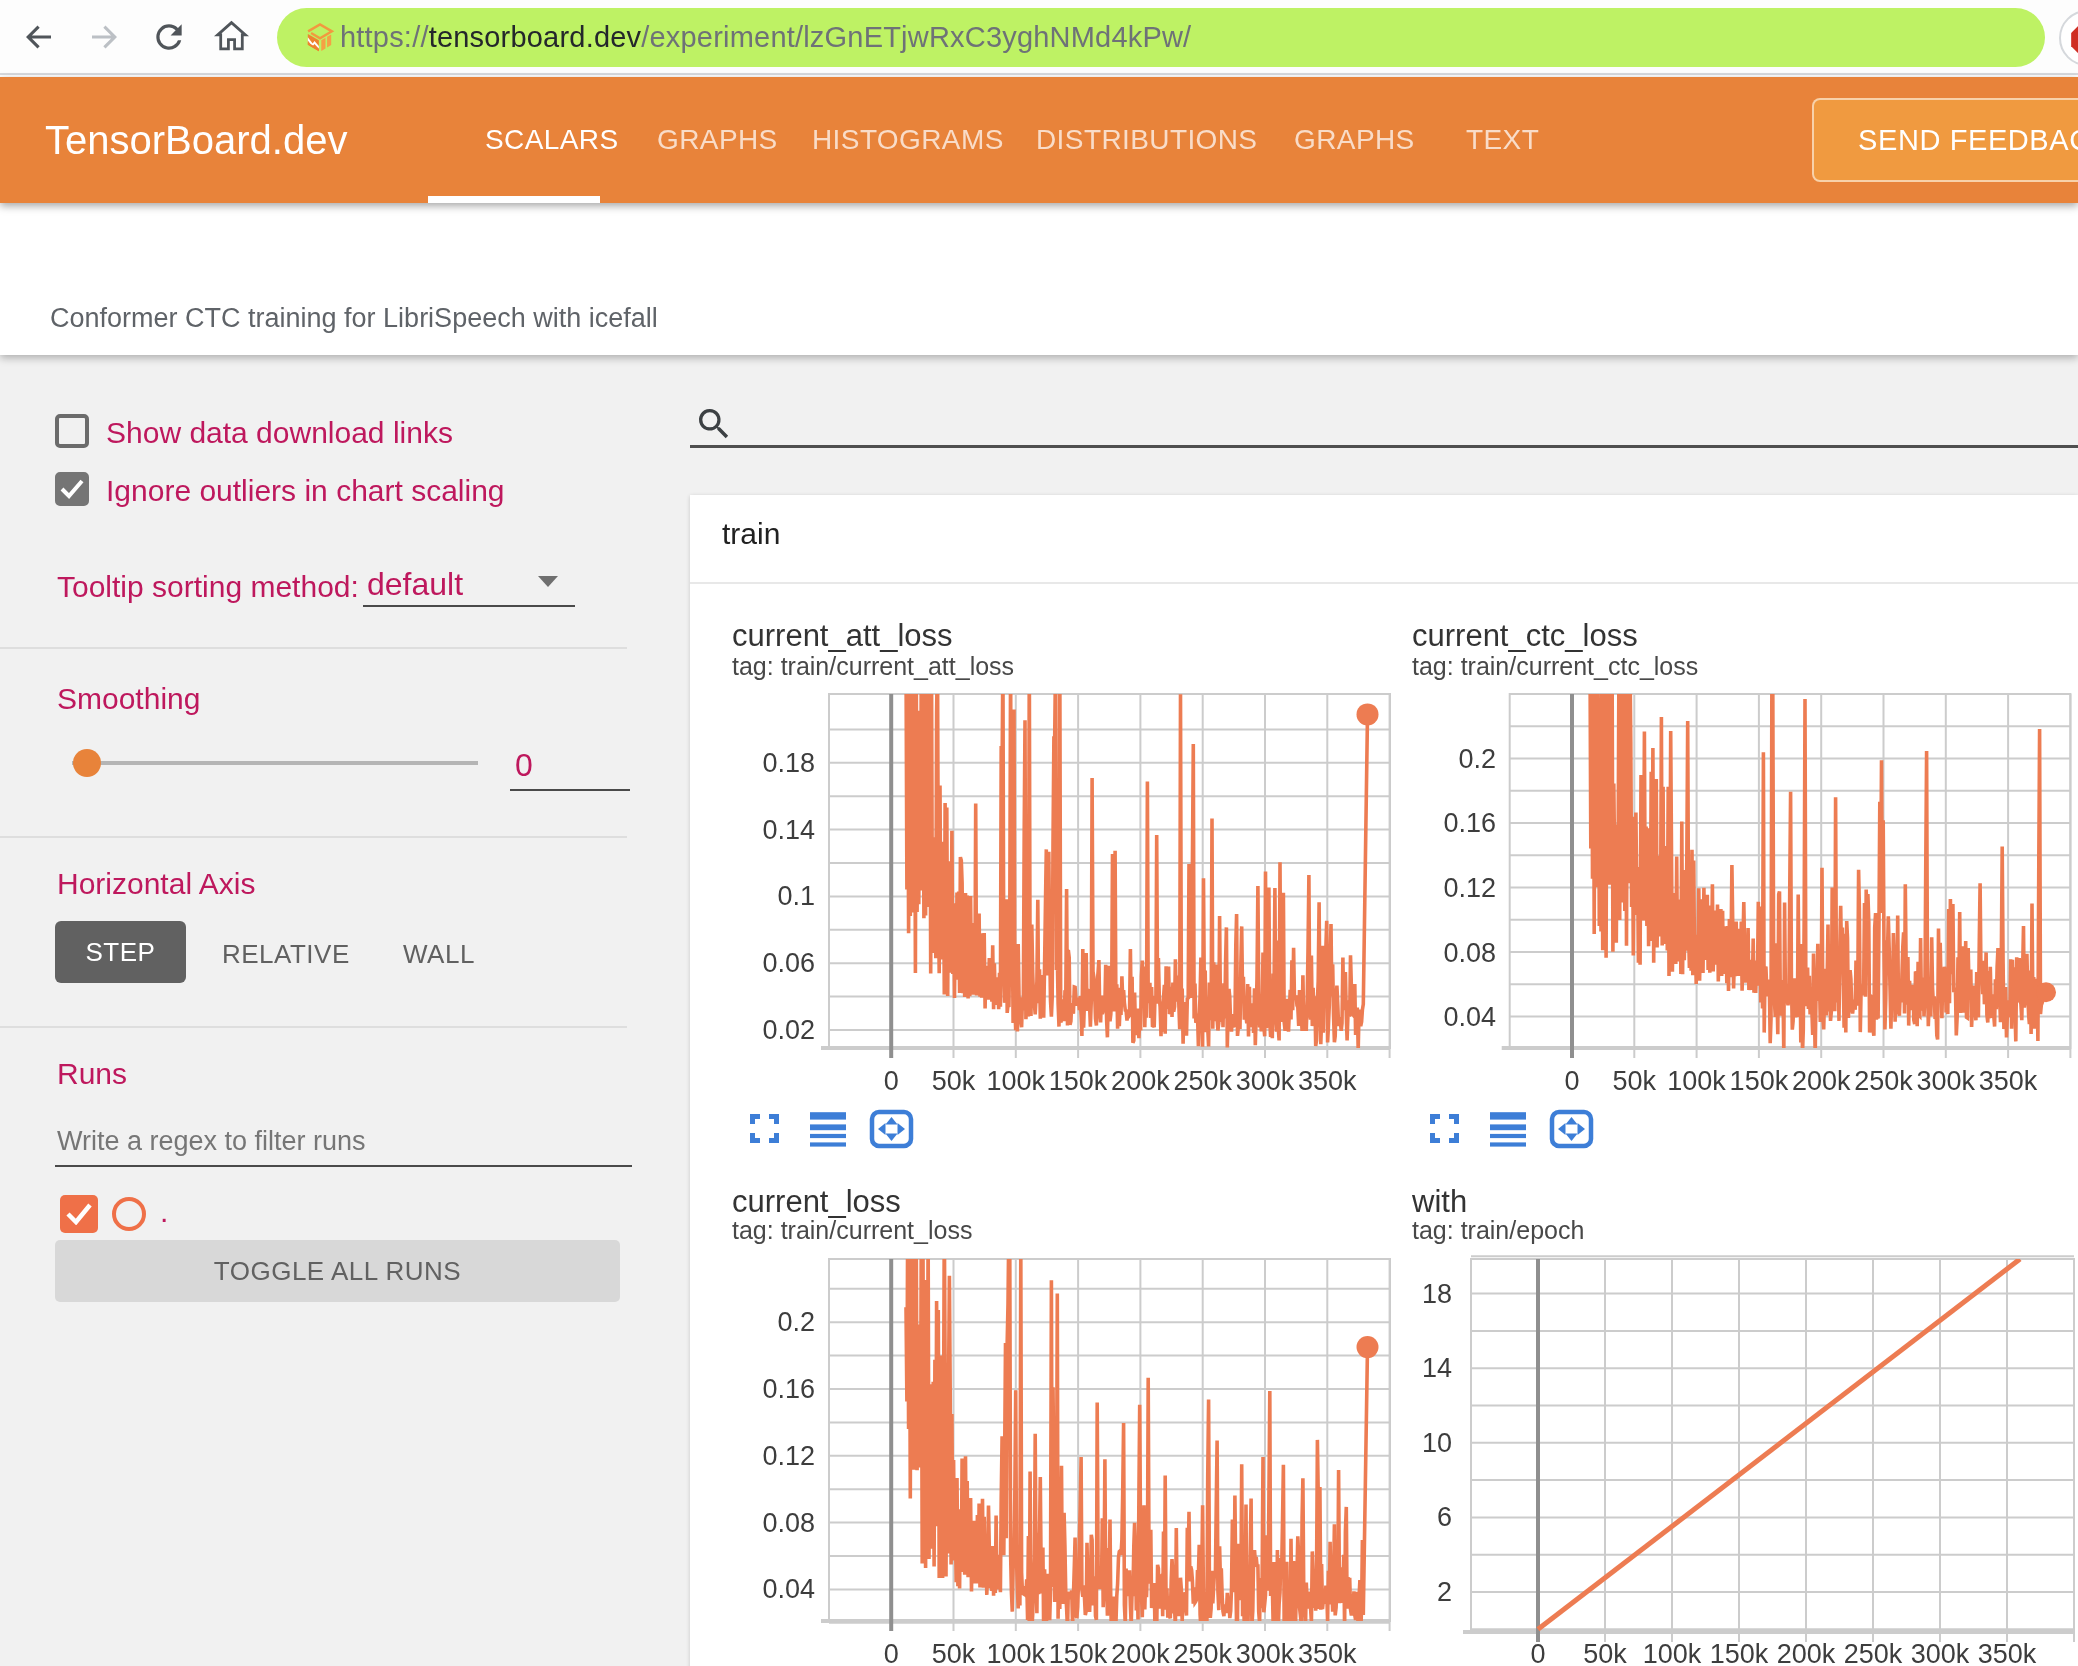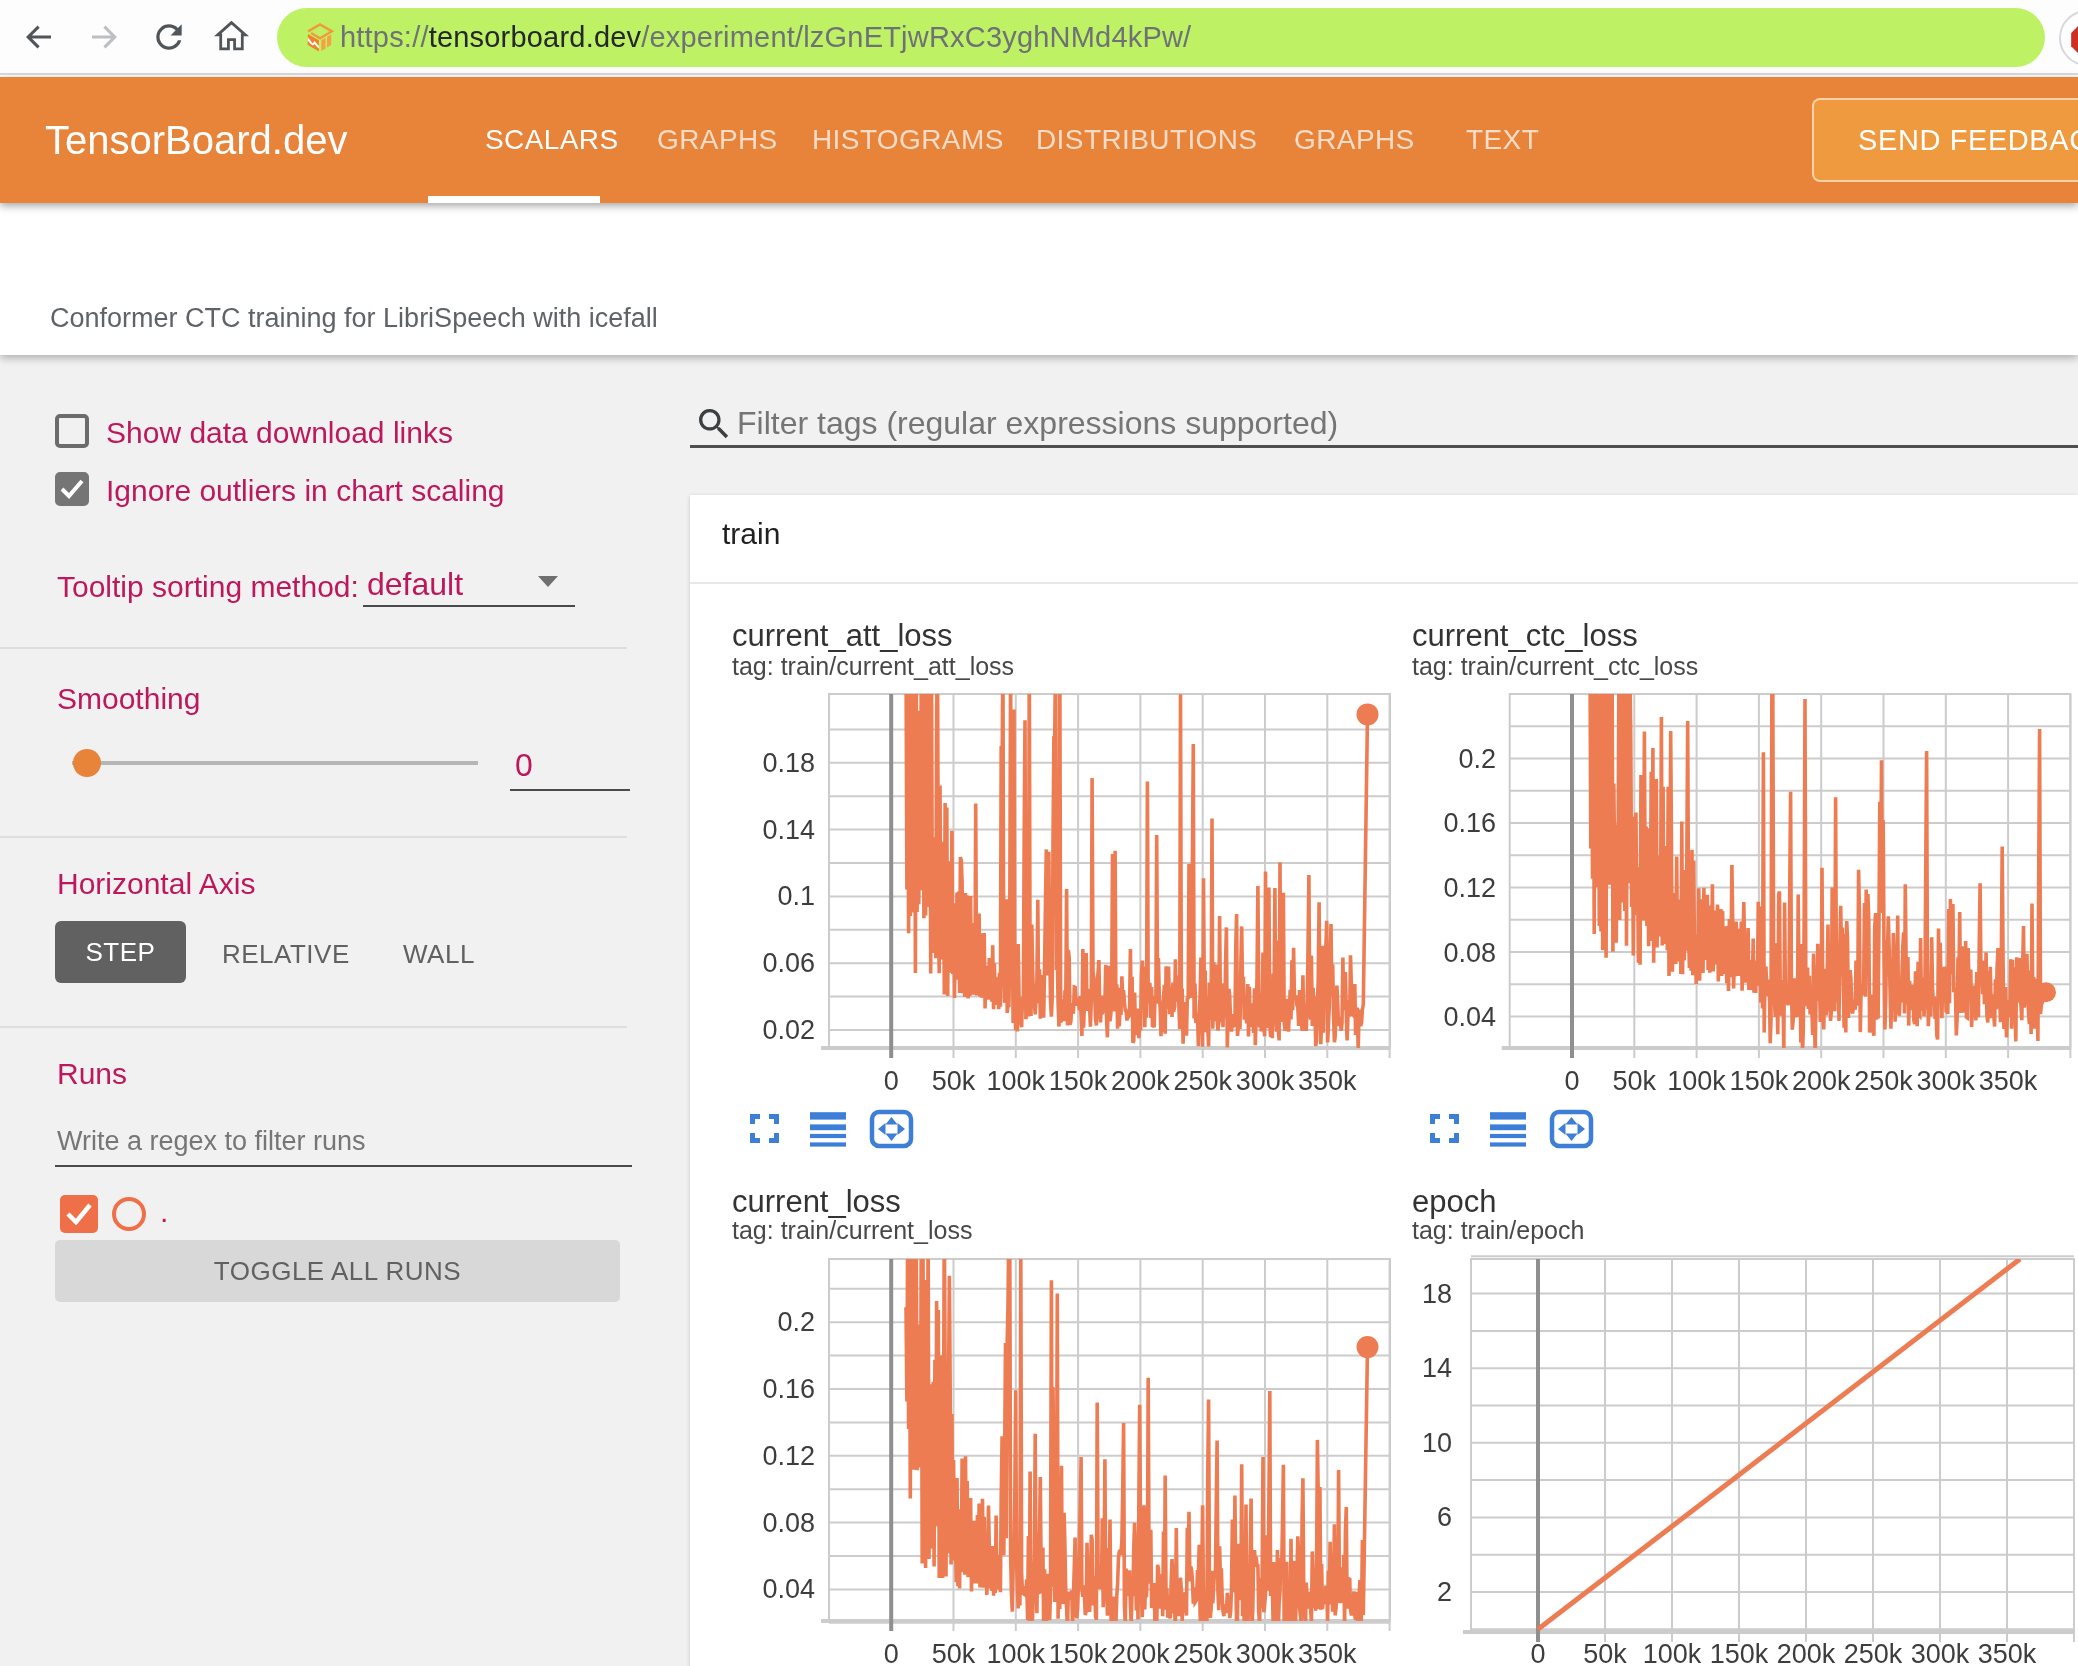--- a/index.html
+++ b/index.html
@@ -110,34 +110,33 @@
         <path d="M2 11l8 8L24 2" fill="none" stroke="#fff" stroke-width="4.5"></path>
       </svg>
   </div>
   <div class="abs" style="left:112px;top:842px;width:34px;height:34px;border:4px solid #ef7048;border-radius:50%"></div>
   <div class="slab" style="left:160px;top:840px">.</div>
   <div class="abs" style="left:55px;top:885px;width:565px;height:62px;background:#d8d8d8;border-radius:5px;color:#616161;font-size:26px;text-align:center;line-height:62px;letter-spacing:0.5px">TOGGLE ALL RUNS</div>
 
   <svg class="abs" style="left:694px;top:49px;width:40px;height:40px" viewBox="0 0 24 24">
     <path d="M15.5 14h-.8l-.3-.3a6.5 6.5 0 1 0-.7.7l.3.3v.8l5 5 1.5-1.5zm-6 0a4.5 4.5 0 1 1 0-9 4.5 4.5 0 0 1 0 9z" fill="#3c4043"></path>
   </svg>
-  <div class="abs" style="left:737px;top:50px;font-size:32px;color:#757575">Filter tags (regular expressions supported)</div>
   <div class="abs" style="left:690px;top:90px;width:1388px;height:3px;background:#4f4f4f"></div>
 
   <div id="card"></div>
   <div class="abs" style="left:722px;top:162px;font-size:30px;color:#212121">train</div>
   <div class="abs" style="left:690px;top:227px;width:1388px;height:2px;background:#e8e8e8"></div>
 
   <div class="abs" style="left:732px;top:263px;font-size:31px;color:#333">current_att_loss</div>
   <div class="abs" style="left:732px;top:297px;font-size:25px;color:#484848">tag: train/current_att_loss</div>
   <div class="abs" style="left:1412px;top:263px;font-size:31px;color:#333">current_ctc_loss</div>
   <div class="abs" style="left:1412px;top:297px;font-size:25px;color:#484848">tag: train/current_ctc_loss</div>
   <div class="abs" style="left:732px;top:829px;font-size:31px;color:#333">current_loss</div>
   <div class="abs" style="left:732px;top:861px;font-size:25px;color:#484848">tag: train/current_loss</div>
-  <div class="abs" style="left:1412px;top:829px;font-size:31px;color:#333">epoch</div>
+  <div class="abs" style="left:1412px;top:829px;font-size:31px;color:#333">with</div>
   <div class="abs" style="left:1412px;top:861px;font-size:25px;color:#484848">tag: train/epoch</div>
 </div>
 
 <svg class="abs" style="left:720px;top:670px;width:690px;height:430px" viewBox="720 670 690 430">
     <defs>
       <clipPath id="cp1">
         <rect x="829" y="694" width="561" height="354"></rect>
       </clipPath>
     </defs>
     <line x1="829" y1="1030.0" x2="1390" y2="1030.0" stroke="#cccccc" stroke-width="2"></line>

